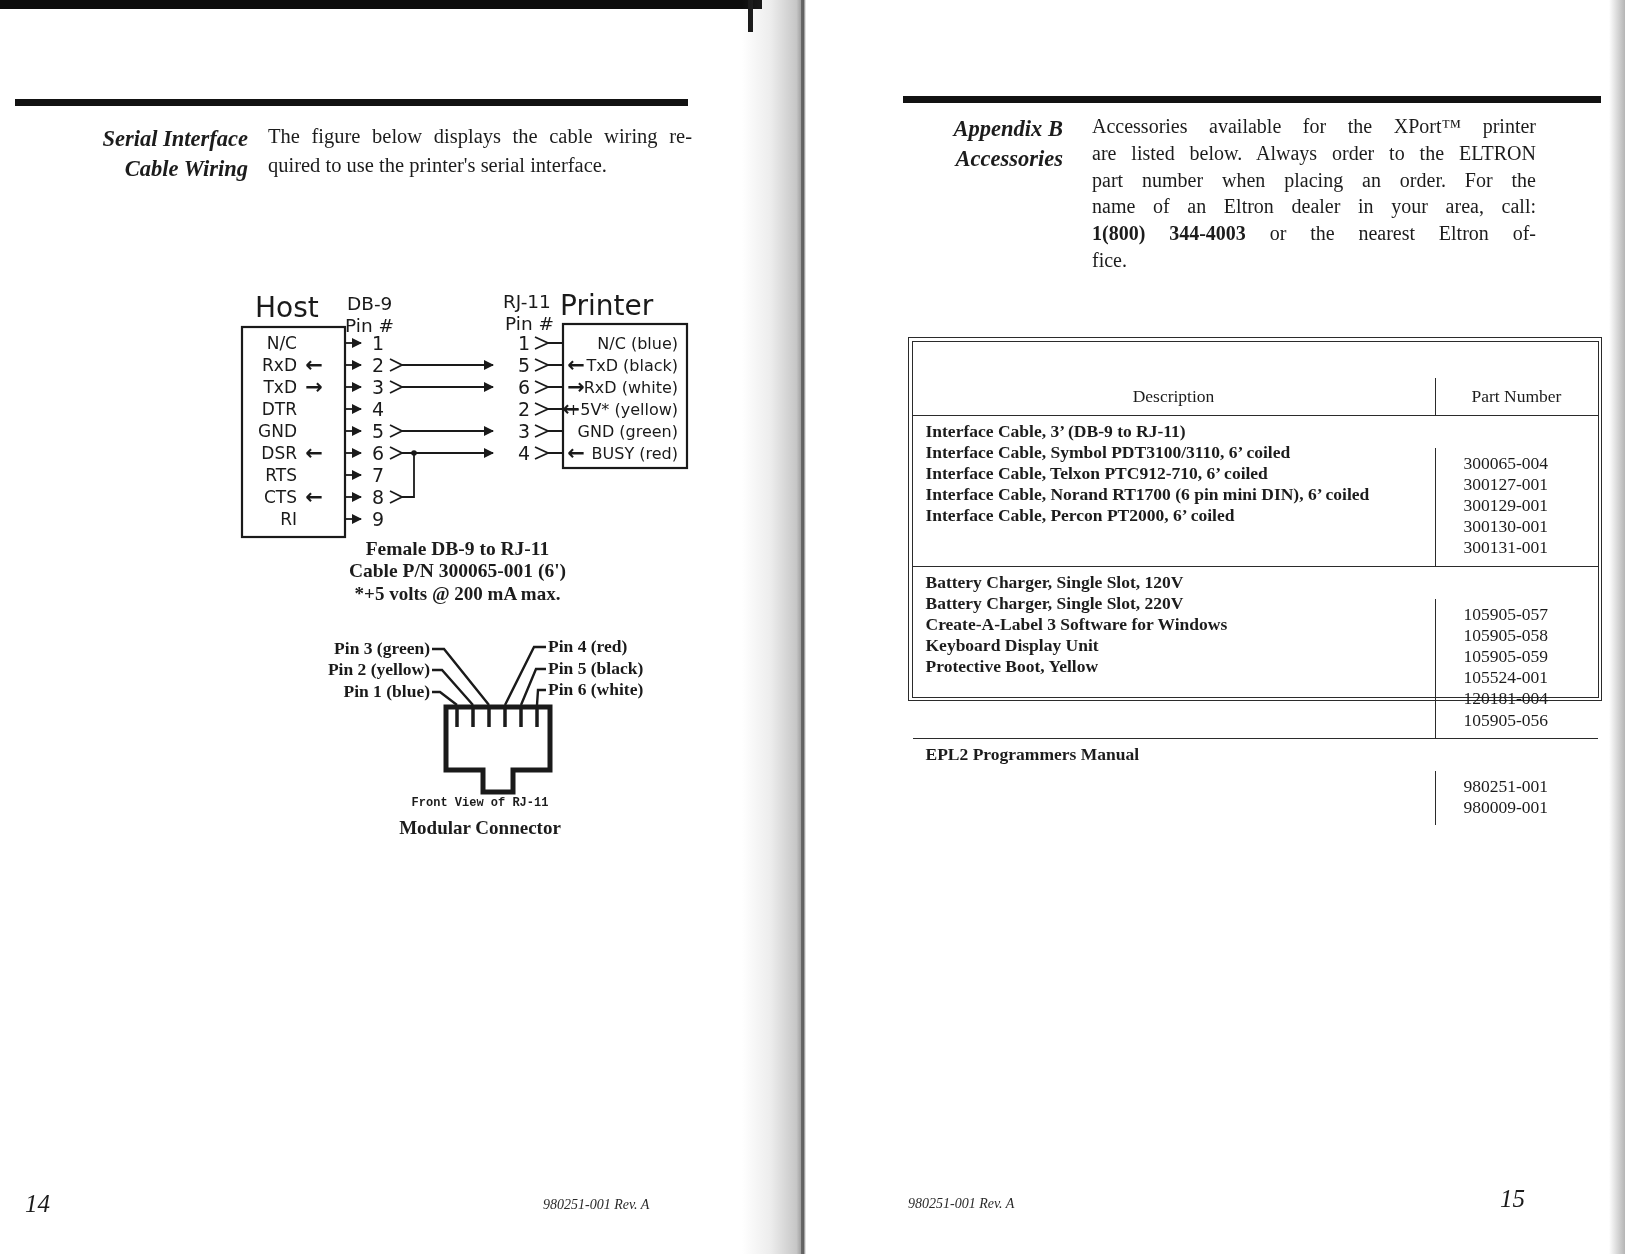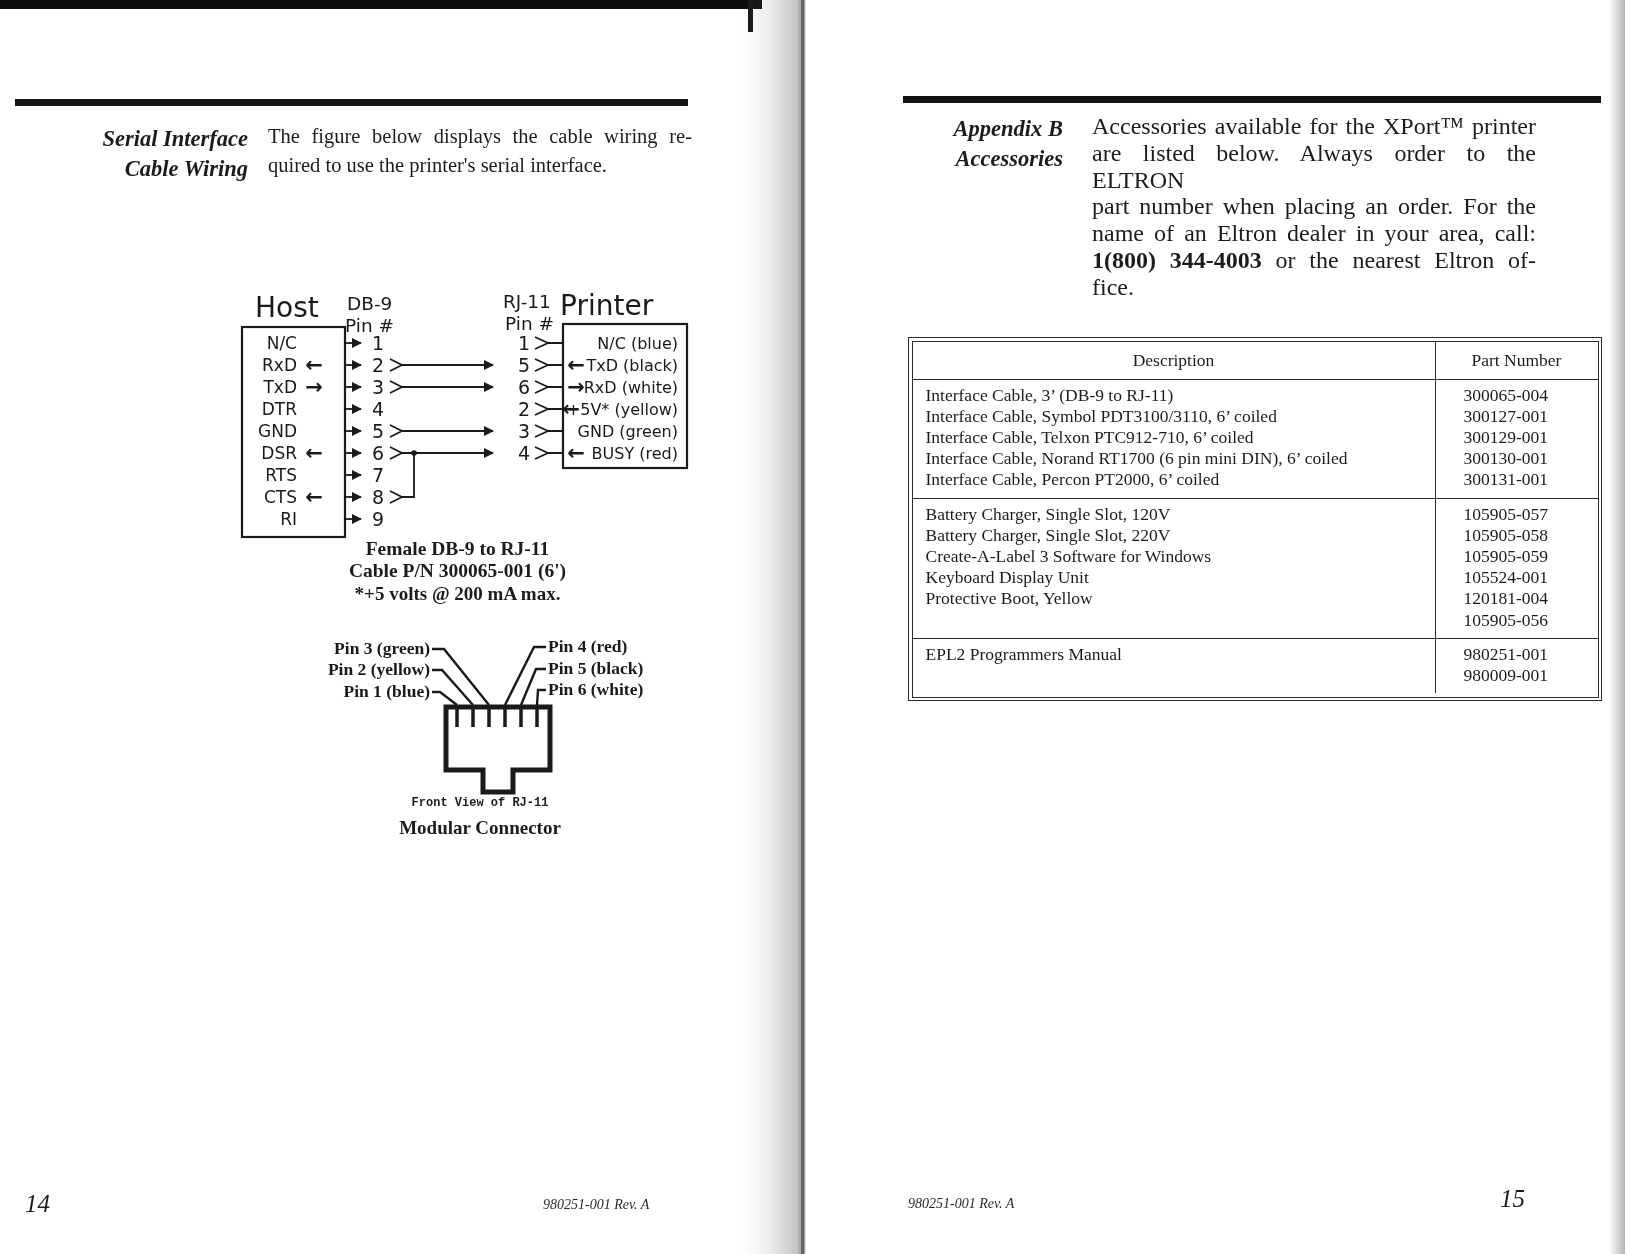--- a/index.html
+++ b/index.html
@@ -16,21 +16,21 @@
     background:linear-gradient(to right, rgba(255,255,255,0) 0%, rgba(140,140,140,.16) 45%, rgba(90,90,90,.34) 85%, rgba(40,40,40,.55) 97%, rgba(255,255,255,0) 100%);}
   .gutter-line{left:801px;top:0;width:3px;height:1254px;background:#4a4a4a;opacity:.65;}
   .right-shadow{left:1609px;top:0;width:16px;height:1254px;
     background:linear-gradient(to right, rgba(255,255,255,0), rgba(120,120,120,.55));}
   .rule{background:#121212;}
   .rule-left{left:15px;top:99px;width:673px;height:7px;}
   .rule-right{left:903px;top:96px;width:698px;height:7px;}
   
   .side-head{font-weight:bold;font-style:italic;font-size:22.5px;line-height:29.5px;text-align:right;}
   .body-copy{font-size:20.5px;line-height:29px;text-align:justify;}
-  .body-copy2{font-size:24px;line-height:26.8px;text-align:justify;}
+  .body-copy2{font-size:20px;line-height:26.8px;text-align:justify;}
   .jl{text-align-last:justify;}
   
   svg text{fill:#1a1a1a;font-family:"DejaVu Sans", sans-serif;}
   .dg-title{font-size:28px;}
   .dg-hdr{font-size:18.5px;}
   .dg-sig{font-size:17px;}
   .dg-num{font-size:19px;}
   .dg-arr{font-size:21px;font-weight:bold;}
   .dg-plabel{font-size:16px;}
   .w{stroke:#1a1a1a;stroke-width:1.8;fill:none;}
@@ -38,28 +38,28 @@
   .pinlab{font-family:"Liberation Serif",serif;font-weight:bold;font-size:17.5px;}
   .cap{font-weight:bold;text-align:center;}
   .cap-lg{font-size:19.5px;}
   .cap-sm{font-size:19px;}
   
   .acc-table{left:908px;top:337px;width:694px;height:364px;border:1.5px solid #2b2b2b;
     padding:2.5px;box-sizing:border-box;}
   .acc-inner{border:1px solid #2b2b2b;width:100%;height:100%;box-sizing:border-box;
     display:flex;flex-direction:column;font-size:17.5px;}
   .thead{display:grid;grid-template-columns:522px 1fr;height:37px;flex:none;
-    border-bottom:1.6px solid #2b2b2b;}
+    border-bottom:1.6px solid #2b2b2b;margin-top:36px;}
   .thead>div{display:flex;align-items:center;justify-content:center;}
   .thead>div:last-child{border-left:1.6px solid #2b2b2b;}
   .tgroup{display:grid;grid-template-columns:522px 1fr;}
   .tgroup + .tgroup{border-top:1.6px solid #2b2b2b;}
   .tcol{line-height:21.2px;}
-  .tdesc{padding:5px 6px 7px 13px;}
-  .tpart{border-left:1.6px solid #2b2b2b;padding:5px 6px 7px 28px;}
+  .tdesc{padding:5px 6px 7px 13px;font-weight:bold;}
+  .tpart{border-left:1.6px solid #2b2b2b;padding:5px 6px 7px 28px;margin-top:32px;}
   
   .pgnum{font-style:italic;font-size:25px;}
   .docnum{font-style:italic;font-size:14px;color:#2a2a2a;}
 </style>
 </head>
 <body>
 
 <div class="abs top-strip"></div>
 <div class="abs edge-tick"></div>
 <div class="abs gutter"></div>

